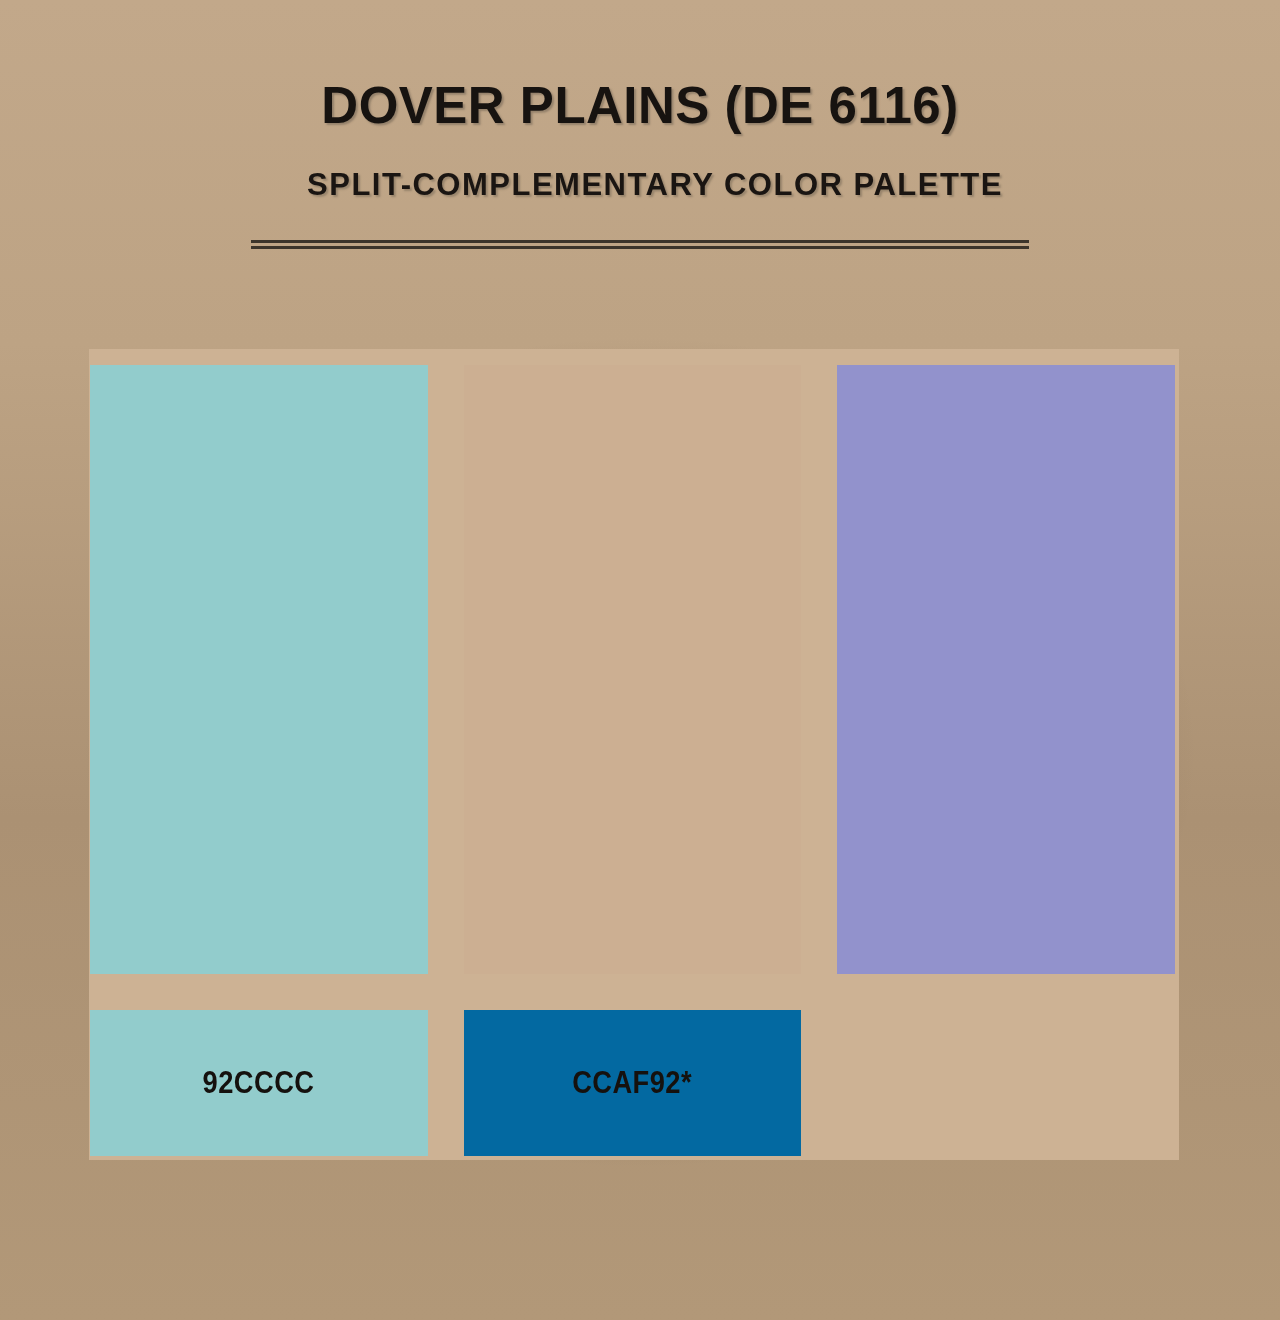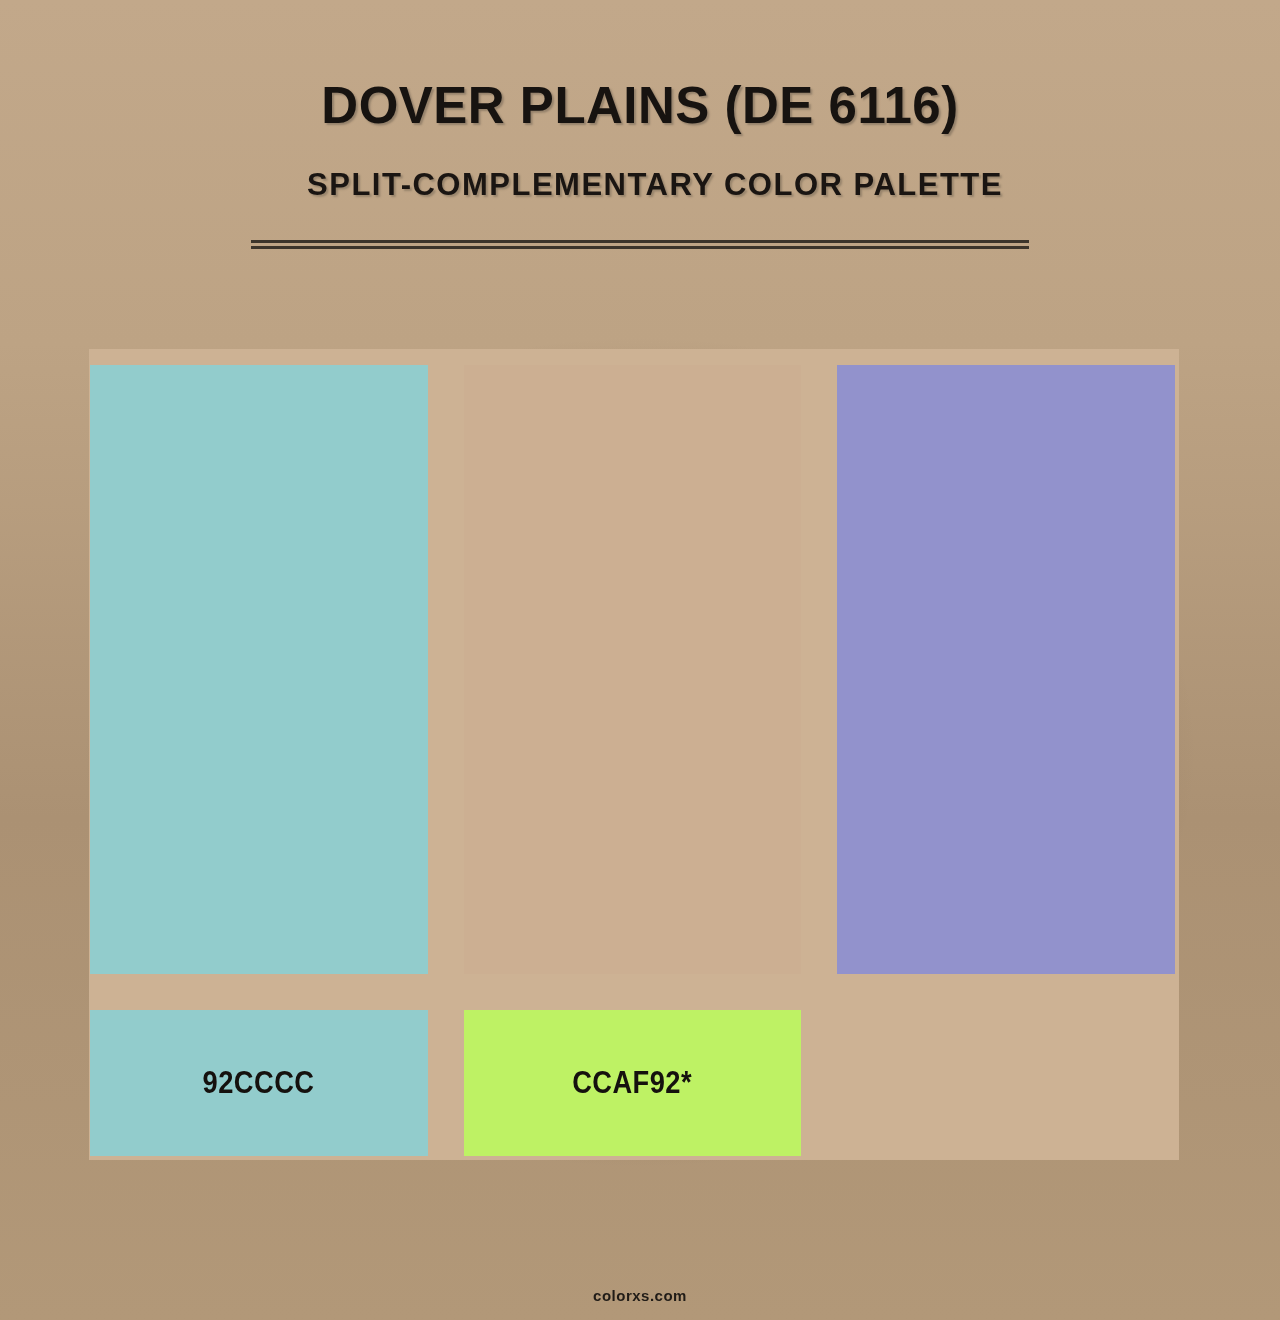--- a/index.html
+++ b/index.html
@@ -127,21 +127,20 @@
 
   <div class="palette" style="background: rgb(205, 178, 148);">
 
     <div class="swatch-large" style="background: rgb(146, 204, 204);"></div>
     <div class="swatch-large" style="background: rgb(204, 175, 146);"></div>
     <div class="swatch-large" style="background: rgb(146, 146, 204);"></div>
 
     <div class="swatch-label-cell" style="background: rgb(146, 204, 204);">
       <span class="swatch-label-text">92CCCC</span>
     </div>
-    <div class="swatch-label-cell" style="background: #bef264;">
+    <div class="swatch-label-cell" style="background: #0369a1;">
       <span class="swatch-label-text">CCAF92*</span>
     </div>
 
   </div>
 
-  <div class="footer">colorxs.com</div>
 
 </div>
 
 </body></html>

